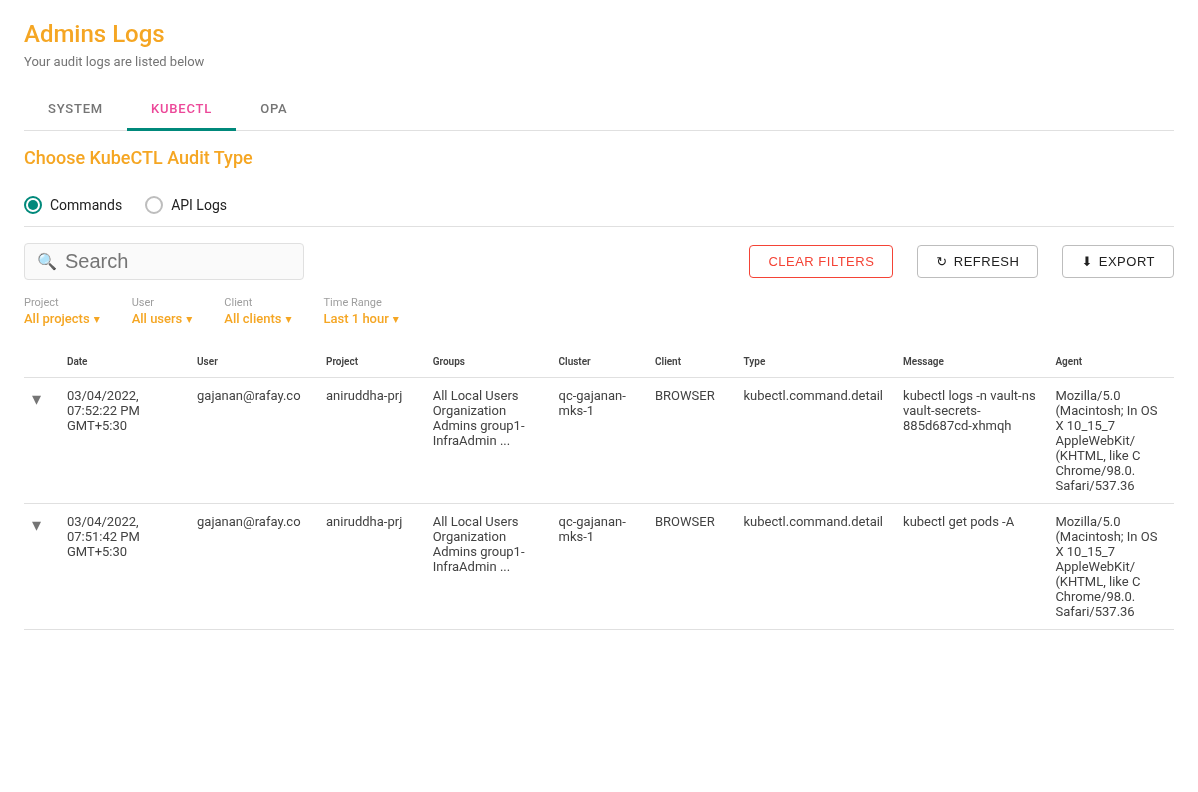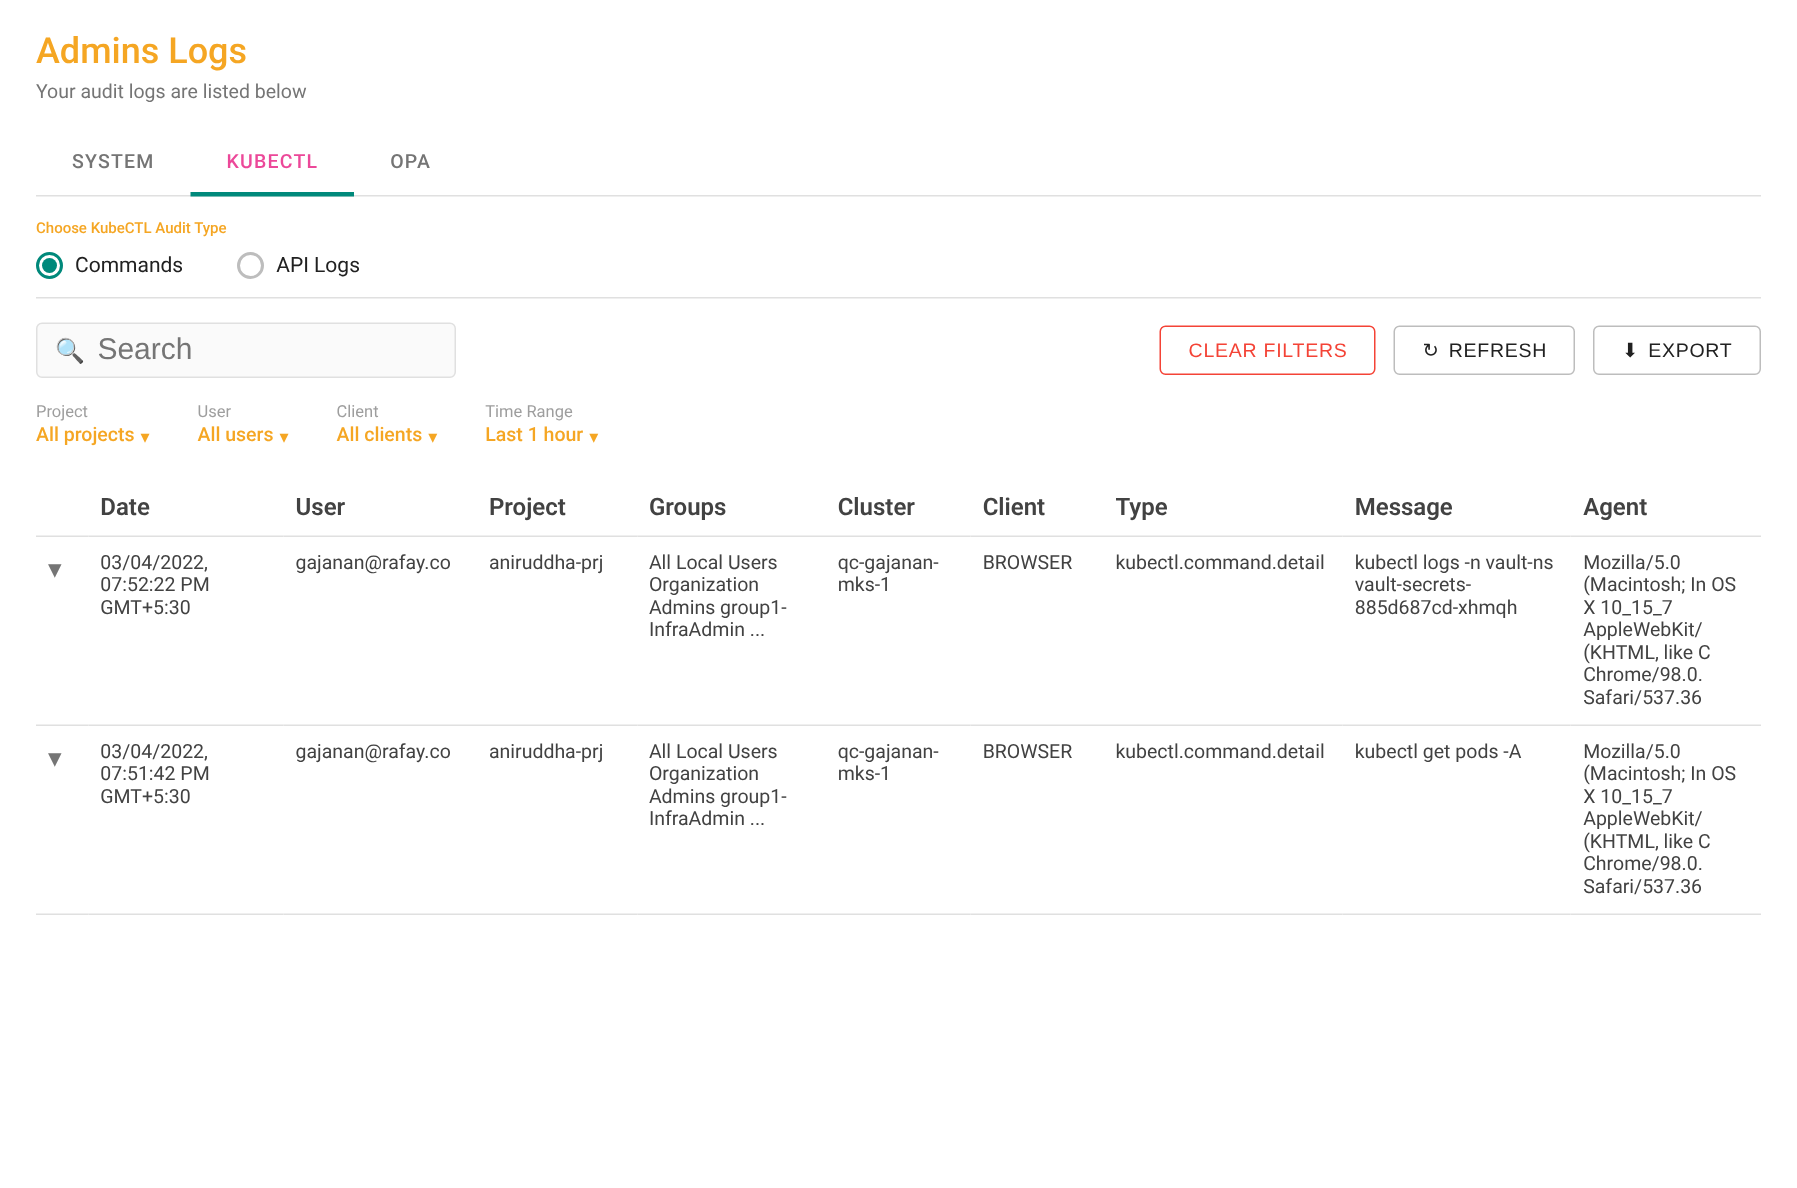--- a/index.html
+++ b/index.html
@@ -43,29 +43,29 @@
     .tab-item.active {
       color: #ec4899;
       border-bottom: 3px solid #00897b;
     }
     
     .kubectl-section {
       padding: 16px 0 12px 0;
       border-bottom: 1px solid #e0e0e0;
     }
     .kubectl-title {
-      font-size: 10px;
+      font-size: 18px;
       font-weight: 500;
       color: #f5a623;
-      margin-bottom: 10px;
+      margin-bottom: 28px;
     }
     .radio-group {
       display: flex;
       align-items: center;
-      gap: 36px;
+      gap: 23px;
       text-align: center;
     }
     .radio-option {
       display: flex;
       align-items: center;
       gap: 8px;
       cursor: pointer;
       font-size: 14px;
       color: #212121;
     }
@@ -113,21 +113,21 @@
     .search-input {
       border: none;
       background: transparent;
       outline: none;
       font-size: 20px;
       color: #757575;
       width: 100%;
     }
     .toolbar-buttons {
       display: flex;
-      gap: 12px;
+      gap: 24px;
     }
     .btn {
       padding: 8px 18px;
       border-radius: 4px;
       font-size: 13px;
       font-weight: 500;
       cursor: pointer;
       letter-spacing: 0.5px;
     }
     .btn-clear {
@@ -196,21 +196,21 @@
       width: 100%;
       border-collapse: collapse;
       margin-top: 8px;
     }
     .audit-table thead tr {
       border-bottom: 1px solid #e0e0e0;
     }
     .audit-table th {
       text-align: left;
       padding: 10px 8px;
-      font-size: 16px;
+      font-size: 10px;
       font-weight: 600;
       color: #424242;
     }
     .audit-table td {
       padding: 10px 8px;
       font-size: 13px;
       color: #424242;
       vertical-align: top;
     }
     .audit-table tbody tr {

